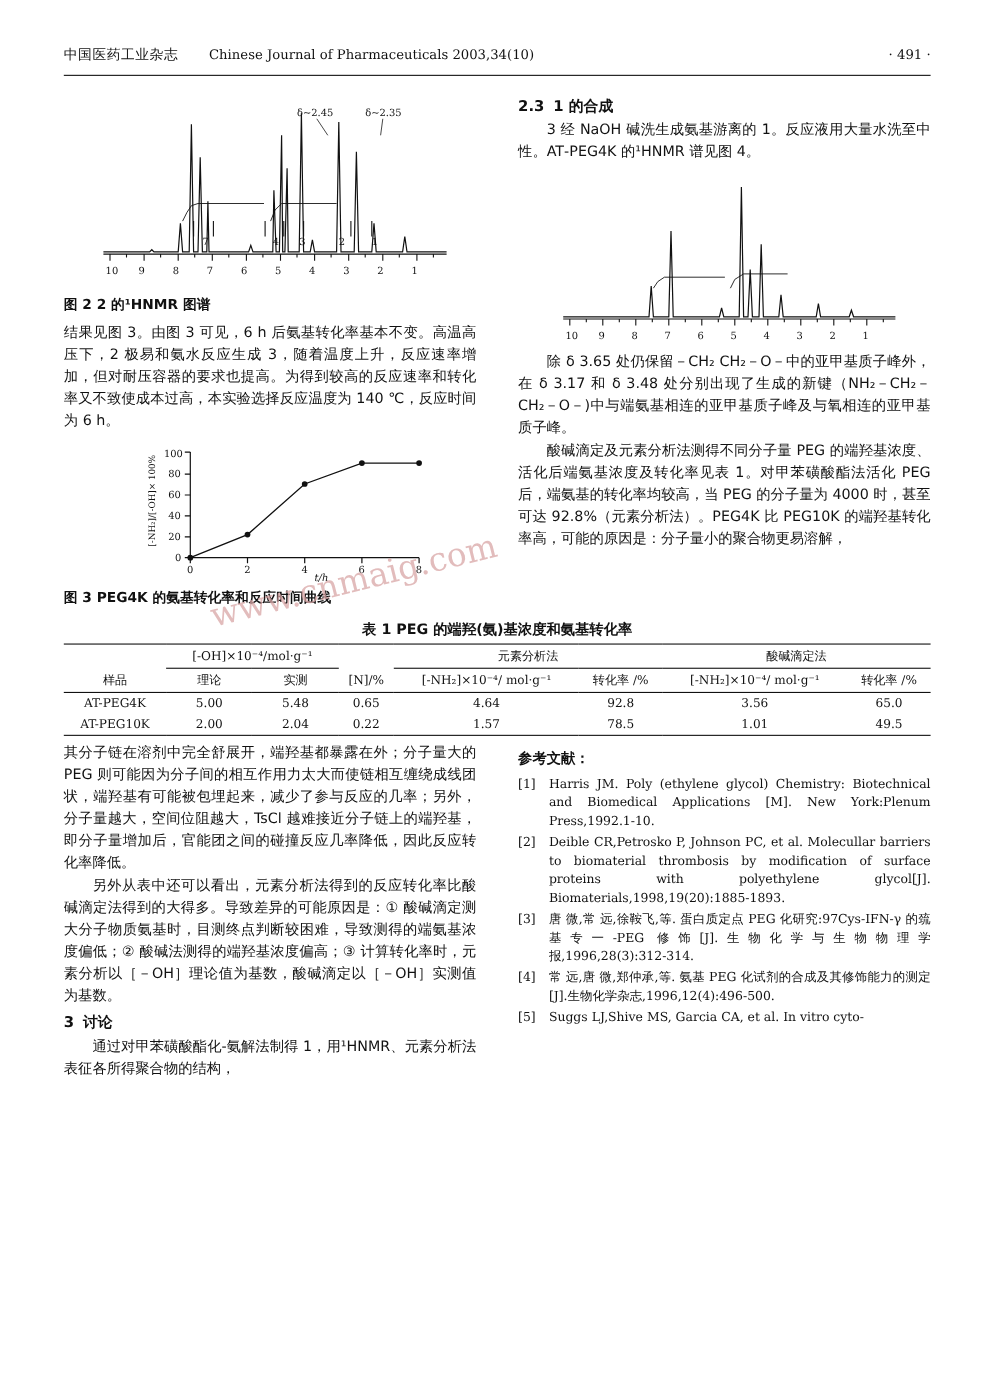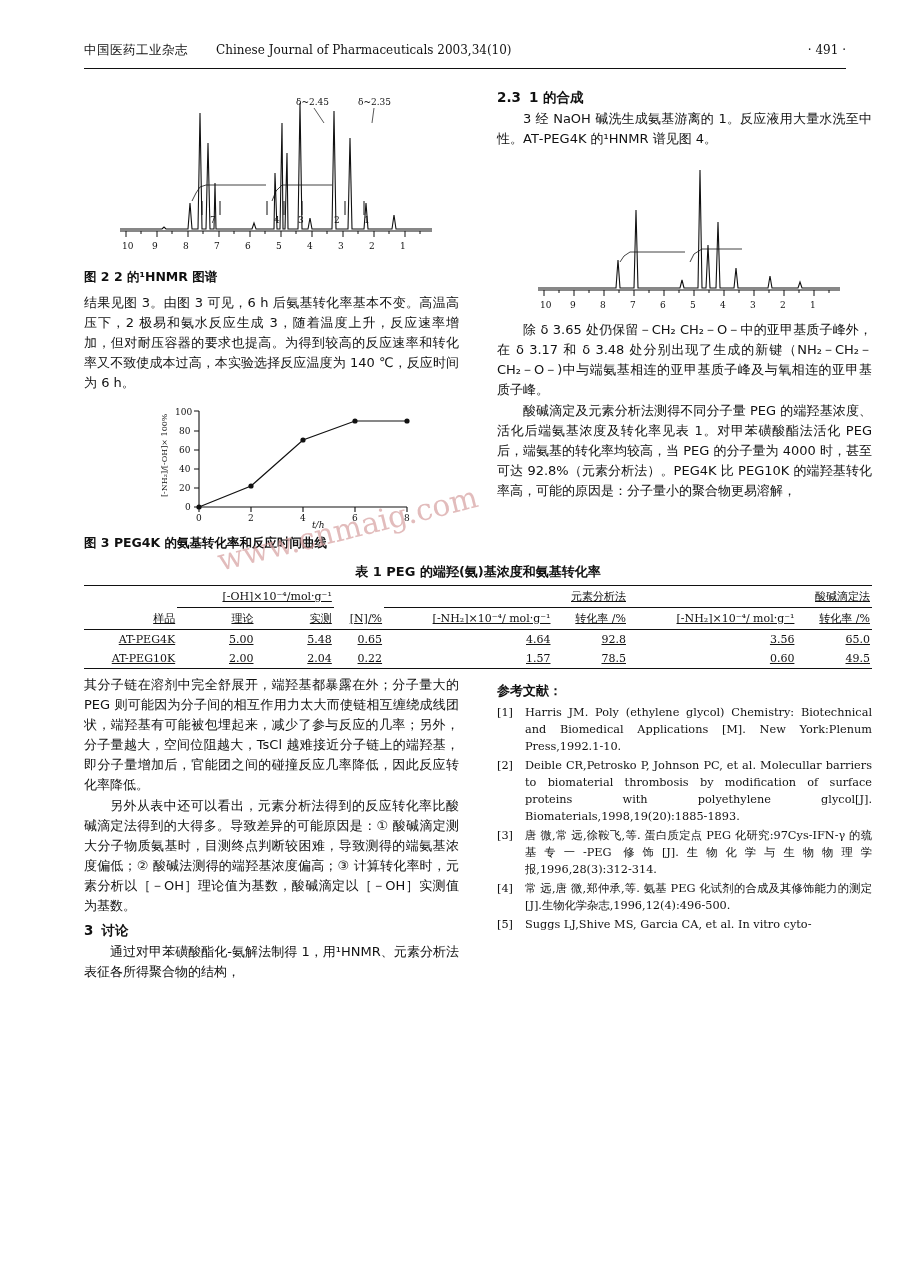--- a/index.html
+++ b/index.html
@@ -8,21 +8,21 @@
     background:#fff;
     font-family:"DejaVu Sans","Liberation Sans",sans-serif;
     color:#111;
     position:relative;
     overflow:hidden;
   }
   .page{
     position:absolute;
     left:0;top:0;width:904px;height:1262px;
     box-sizing:border-box;
-    padding:42px 58px 20px 84px;
+    padding:42px 58px 20px 58px;
   }
   
   .header{
     position:relative;
     height:26px;
     border-bottom:1.6px solid #111;
     margin-bottom:14px;
   }
   .header .j-cn{
     position:absolute;left:0;top:0;
@@ -84,24 +84,23 @@
     font-size:13px;
     margin-bottom:4px;
   }
   table.data{
     width:100%;
     border-collapse:collapse;
     font-size:11px;
     font-family:"DejaVu Serif","Liberation Serif",serif;
   }
   table.data td,table.data th{
-    text-align:right;
+    text-align:center;
     padding:3px 2px;
     font-weight:normal;
-    text-decoration:underline;
   }
   table.data .top{border-top:1.4px solid #111;}
   table.data .bot{border-bottom:1.4px solid #111;}
   table.data .thin{border-bottom:0.8px solid #111;}
   .grp{border-bottom:0.8px solid #111;}
   .watermark{
     position:absolute;
     left:130px;top:-52px;
     font-family:"DejaVu Serif","Liberation Serif",serif;
     font-size:30px;
@@ -315,21 +314,21 @@
         <td>3.56</td>
         <td>65.0</td>
       </tr>
       <tr>
         <td class="bot">AT-PEG10K</td>
         <td class="bot">2.00</td>
         <td class="bot">2.04</td>
         <td class="bot">0.22</td>
         <td class="bot">1.57</td>
         <td class="bot">78.5</td>
-        <td class="bot">0.60</td>
+        <td class="bot">1.01</td>
         <td class="bot">49.5</td>
       </tr>
     </tbody>
       </table>
   </div>
 
   <div class="cols">
 
     <div class="col left">
       <p>其分子链在溶剂中完全舒展开，端羟基都暴露在外；分子量大的 PEG 则可能因为分子间的相互作用力太大而使链相互缠绕成线团状，端羟基有可能被包埋起来，减少了参与反应的几率；另外，分子量越大，空间位阻越大，TsCl 越难接近分子链上的端羟基，即分子量增加后，官能团之间的碰撞反应几率降低，因此反应转化率降低。</p>

